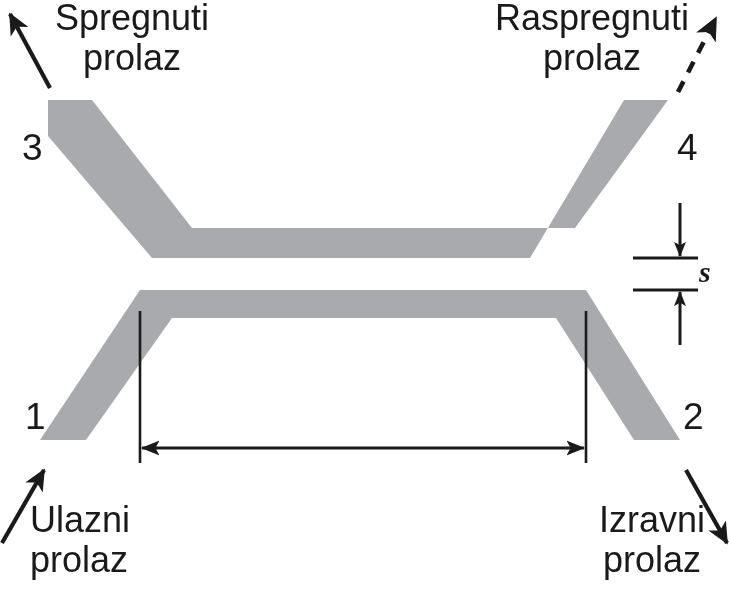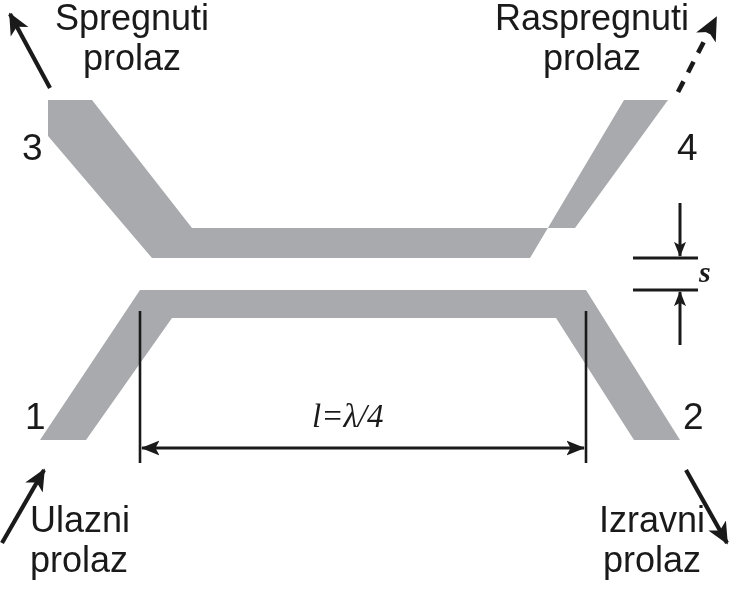--- a/index.html
+++ b/index.html
@@ -126,17 +126,16 @@
   </div>
 
   <div class="lbl port-num" style="left:22px; top:127px;">3</div>
 
   <div class="lbl port-num" style="left:677px; top:127px;">4</div>
 
   <div class="lbl port-num" style="left:25px; top:396px;">1</div>
 
   <div class="lbl port-num" style="left:683px; top:396px;">2</div>
 
-  <div class="lbl dim-label" style="left:312px; top:398px;">l=λ/4</div>
 
   <div class="lbl gap-label" style="left:699px; top:255px;">s</div>
 
 </div>
 
 </body></html>

